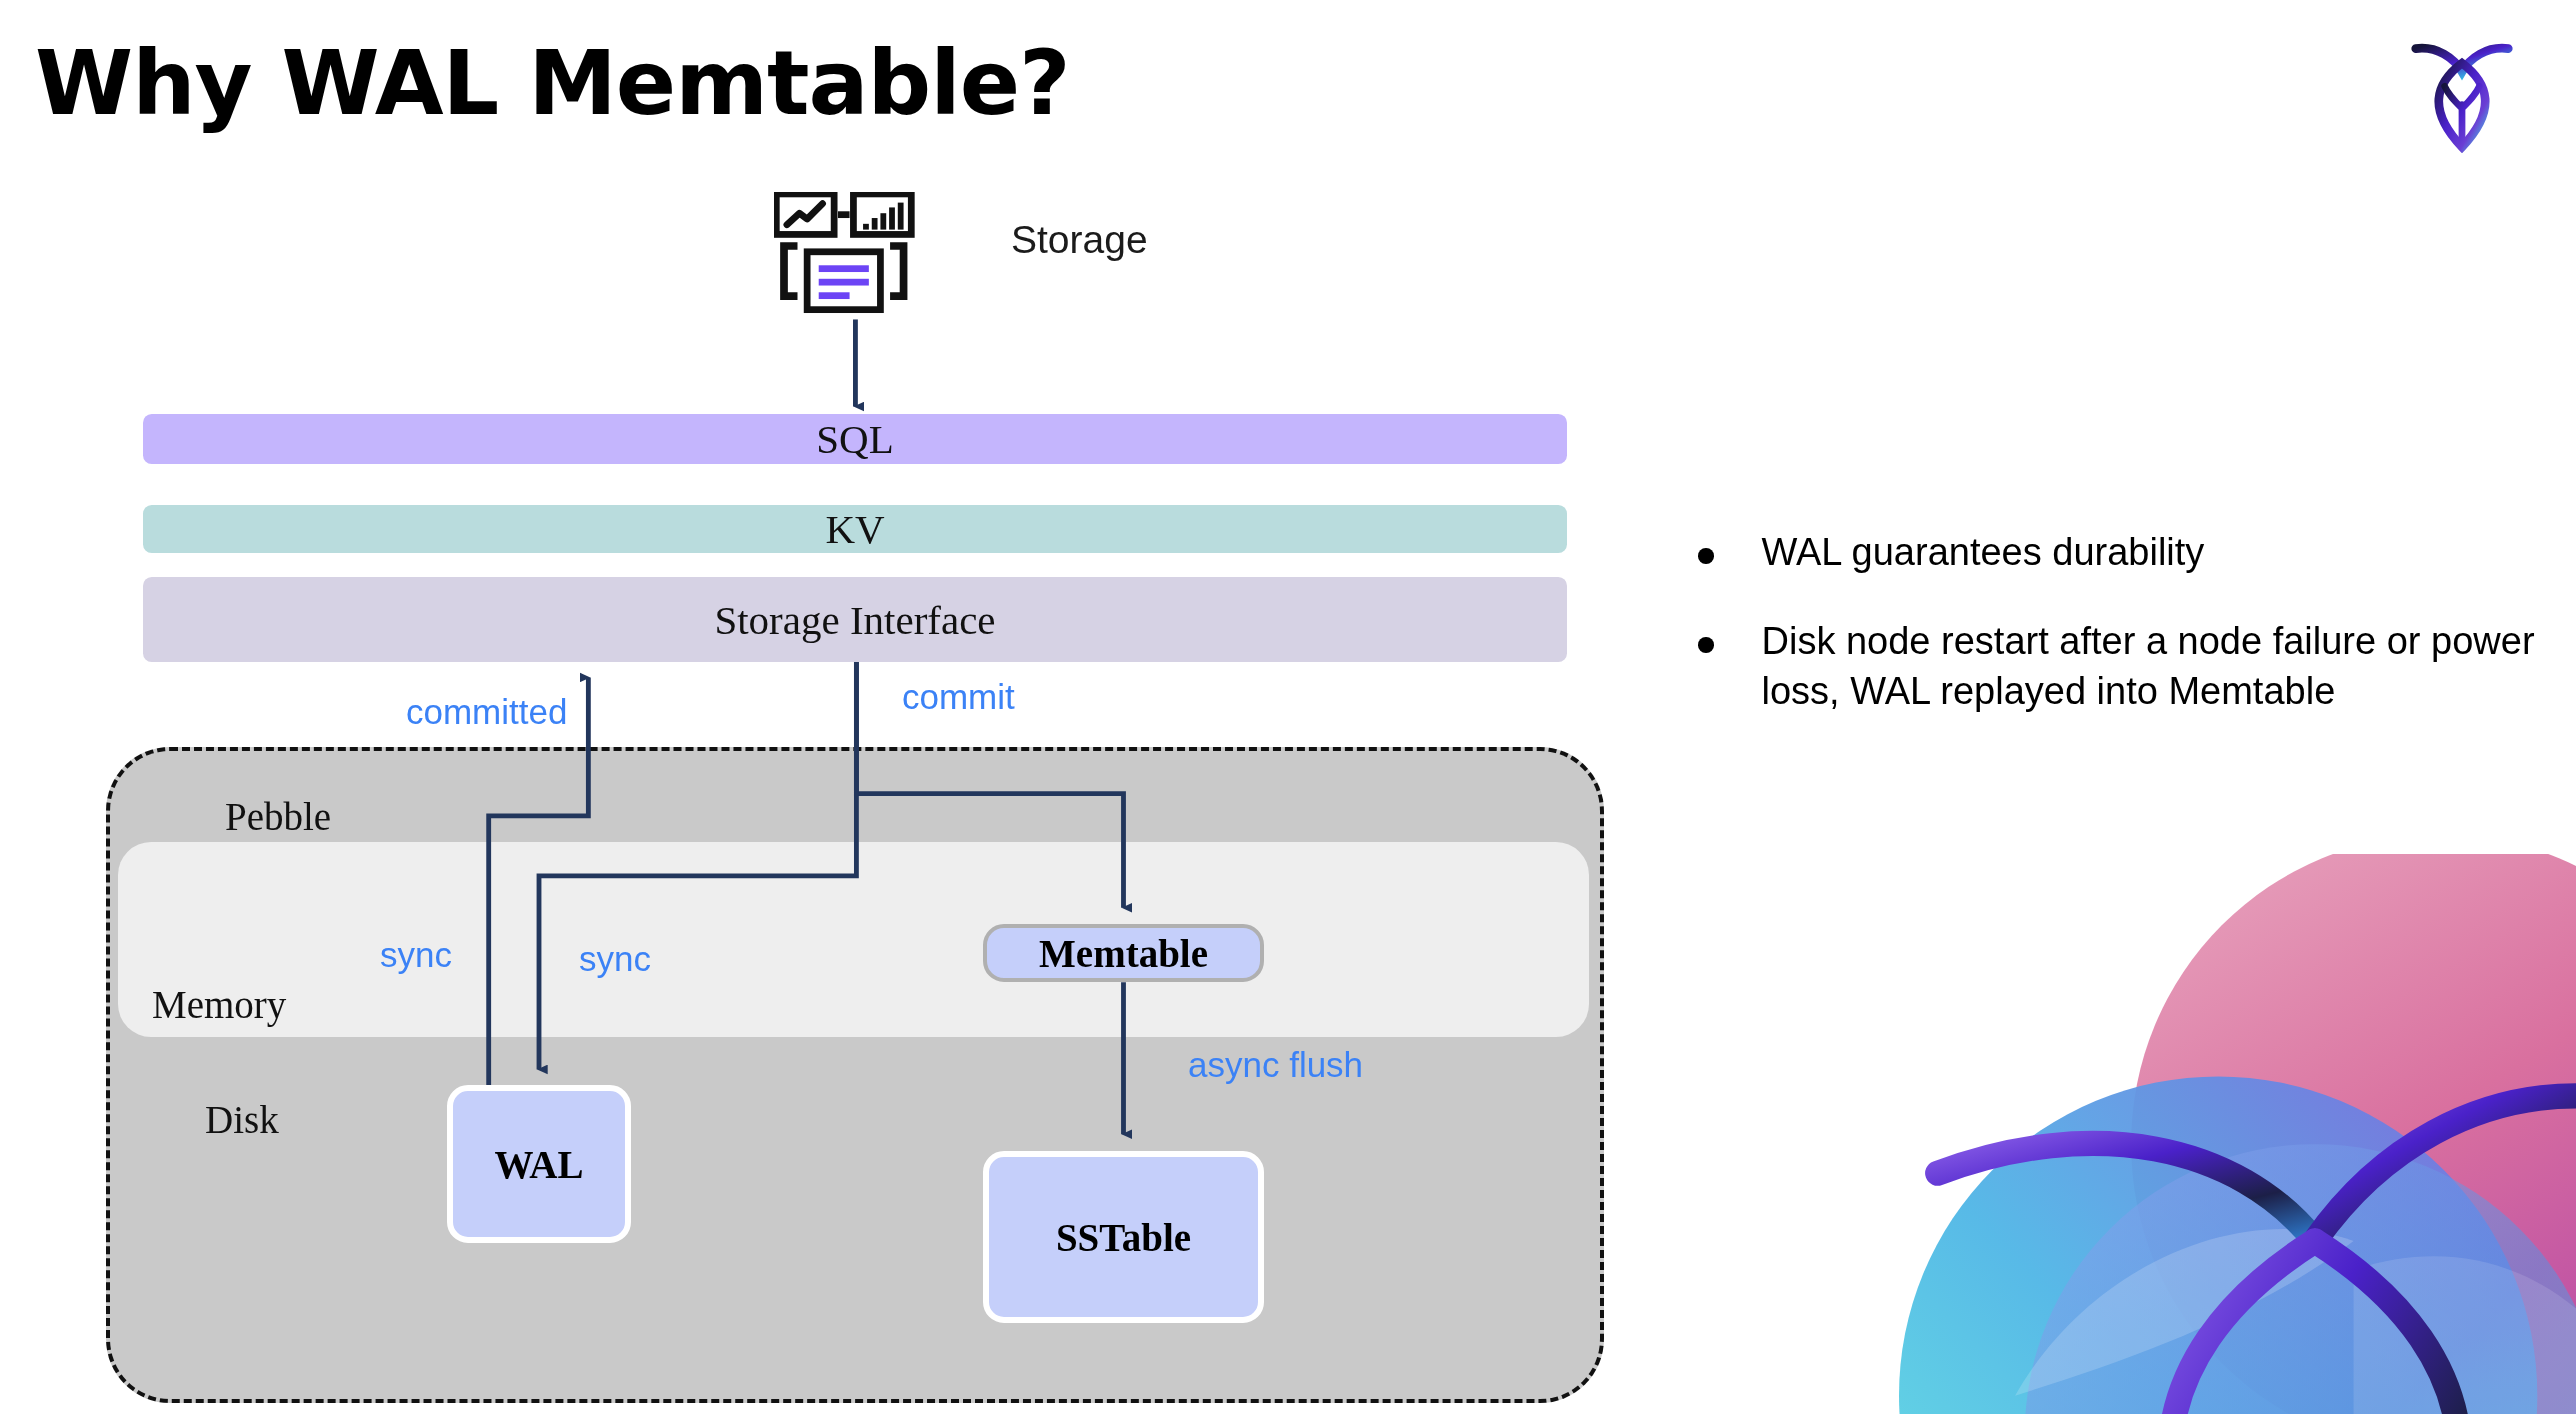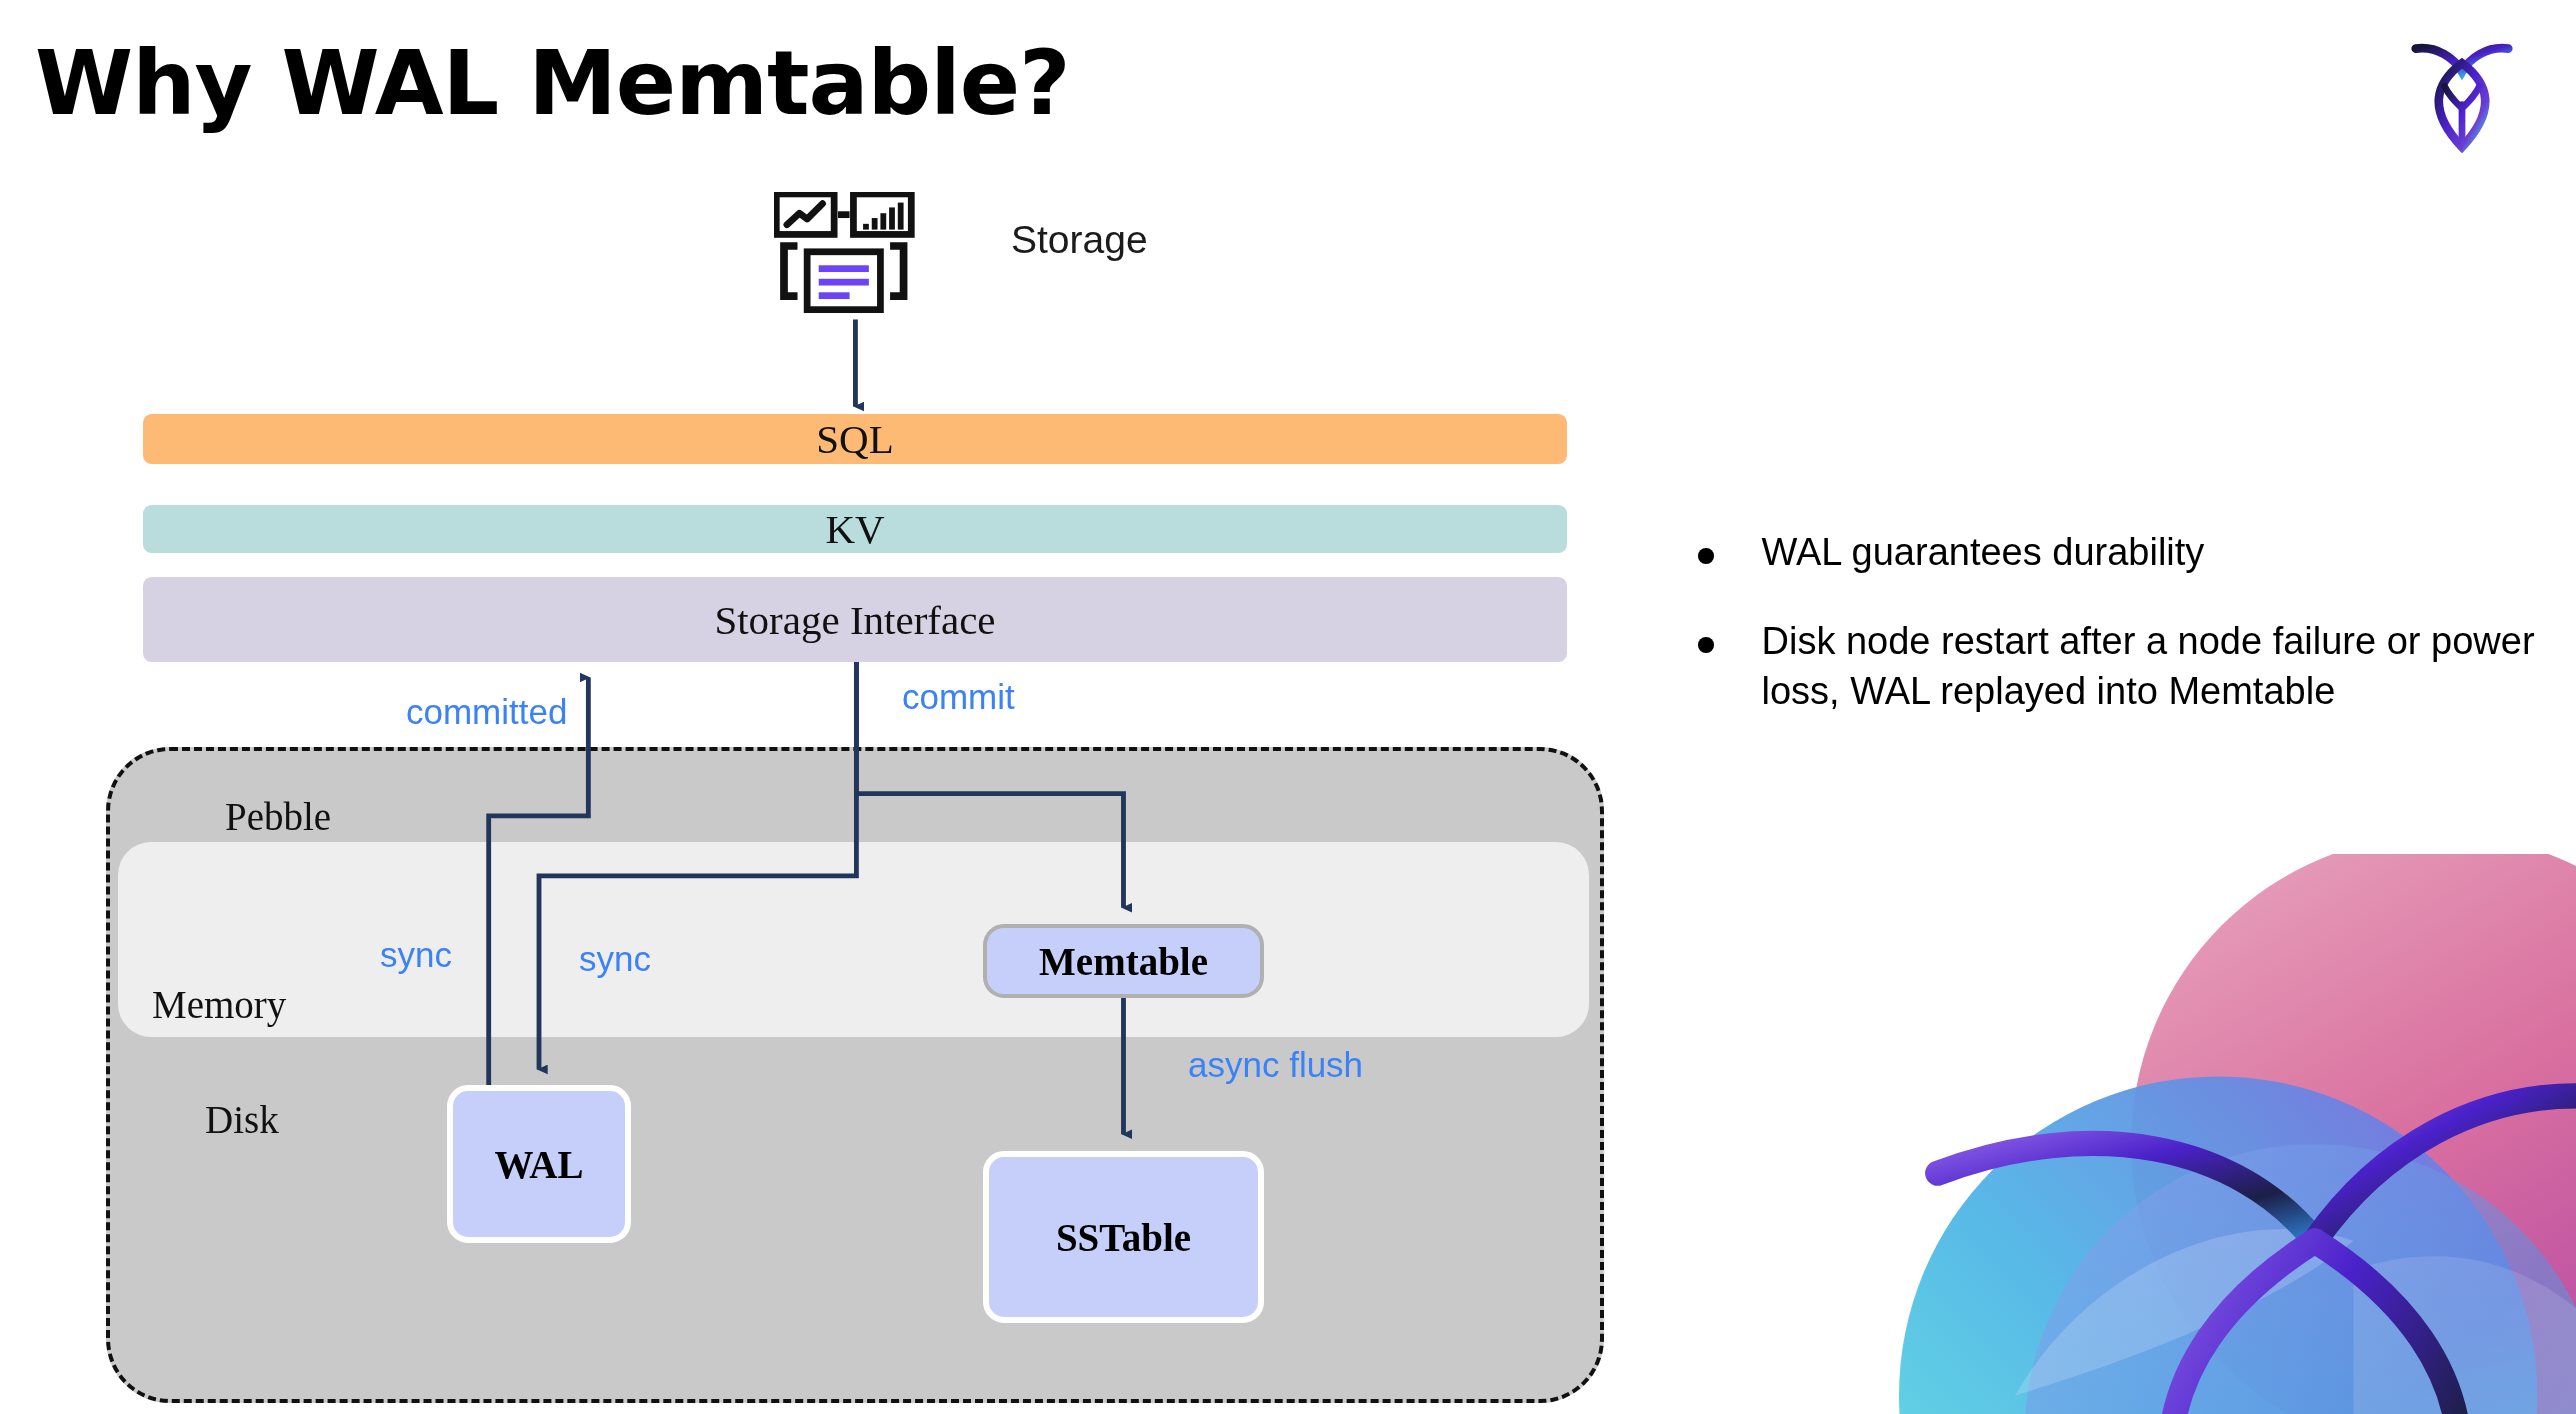--- a/index.html
+++ b/index.html
@@ -61,21 +61,21 @@
     left: 143px;
     width: 1424px;
     border-radius: 8.7px;
     display: flex;
     align-items: center;
     justify-content: center;
     font-family: "Liberation Serif", serif;
     font-size: 41px;
     color: #111111;
   }
-  #layer-sql { top: 414px;  height: 50px; background: #fdba74; }
+  #layer-sql { top: 414px;  height: 50px; background: #c4b5fd; }
   #layer-kv  { top: 505px;  height: 48px; background: #b9dcdd; }
   #layer-si  { top: 577px;  height: 85px; background: #d6d2e4; }
 
   
   #pebble-container {
     position: absolute;
     left: 106px;
     top: 747px;
     width: 1498px;
     height: 656px;
@@ -126,21 +126,21 @@
     display: flex;
     align-items: center;
     justify-content: center;
     font-family: "Liberation Serif", serif;
     font-weight: 700;
     font-size: 39px;
     color: #000000;
     box-sizing: border-box;
   }
   #node-memtable {
-    left: 983px; top: 924px; width: 281px; height: 74px;
+    left: 983px; top: 924px; width: 281px; height: 58px;
     border: 4.8px solid #b0b0b0;
   }
   #node-wal {
     left: 447px; top: 1085px; width: 184px; height: 158px;
     border: 6.8px solid #ffffff;
   }
   #node-sstable {
     left: 983px; top: 1151px; width: 281px; height: 172px;
     border: 6.8px solid #ffffff;
   }

